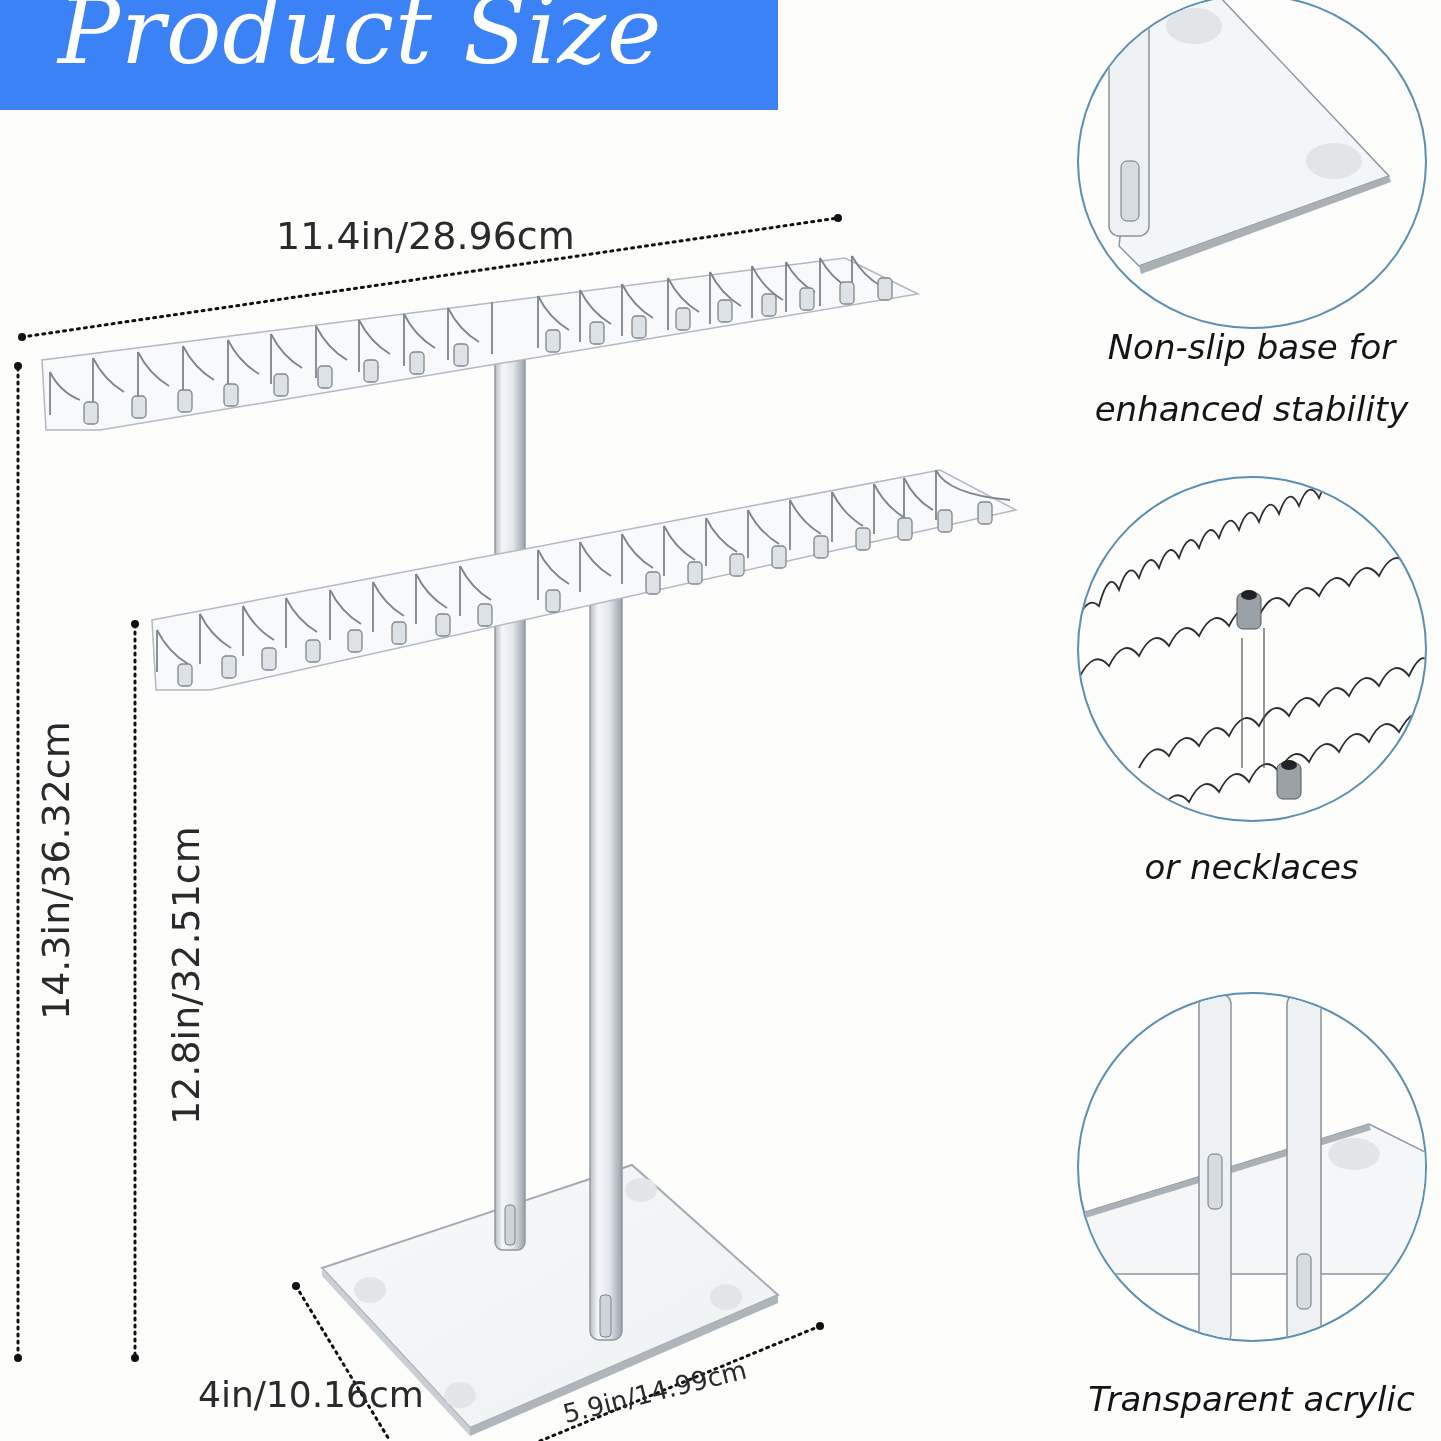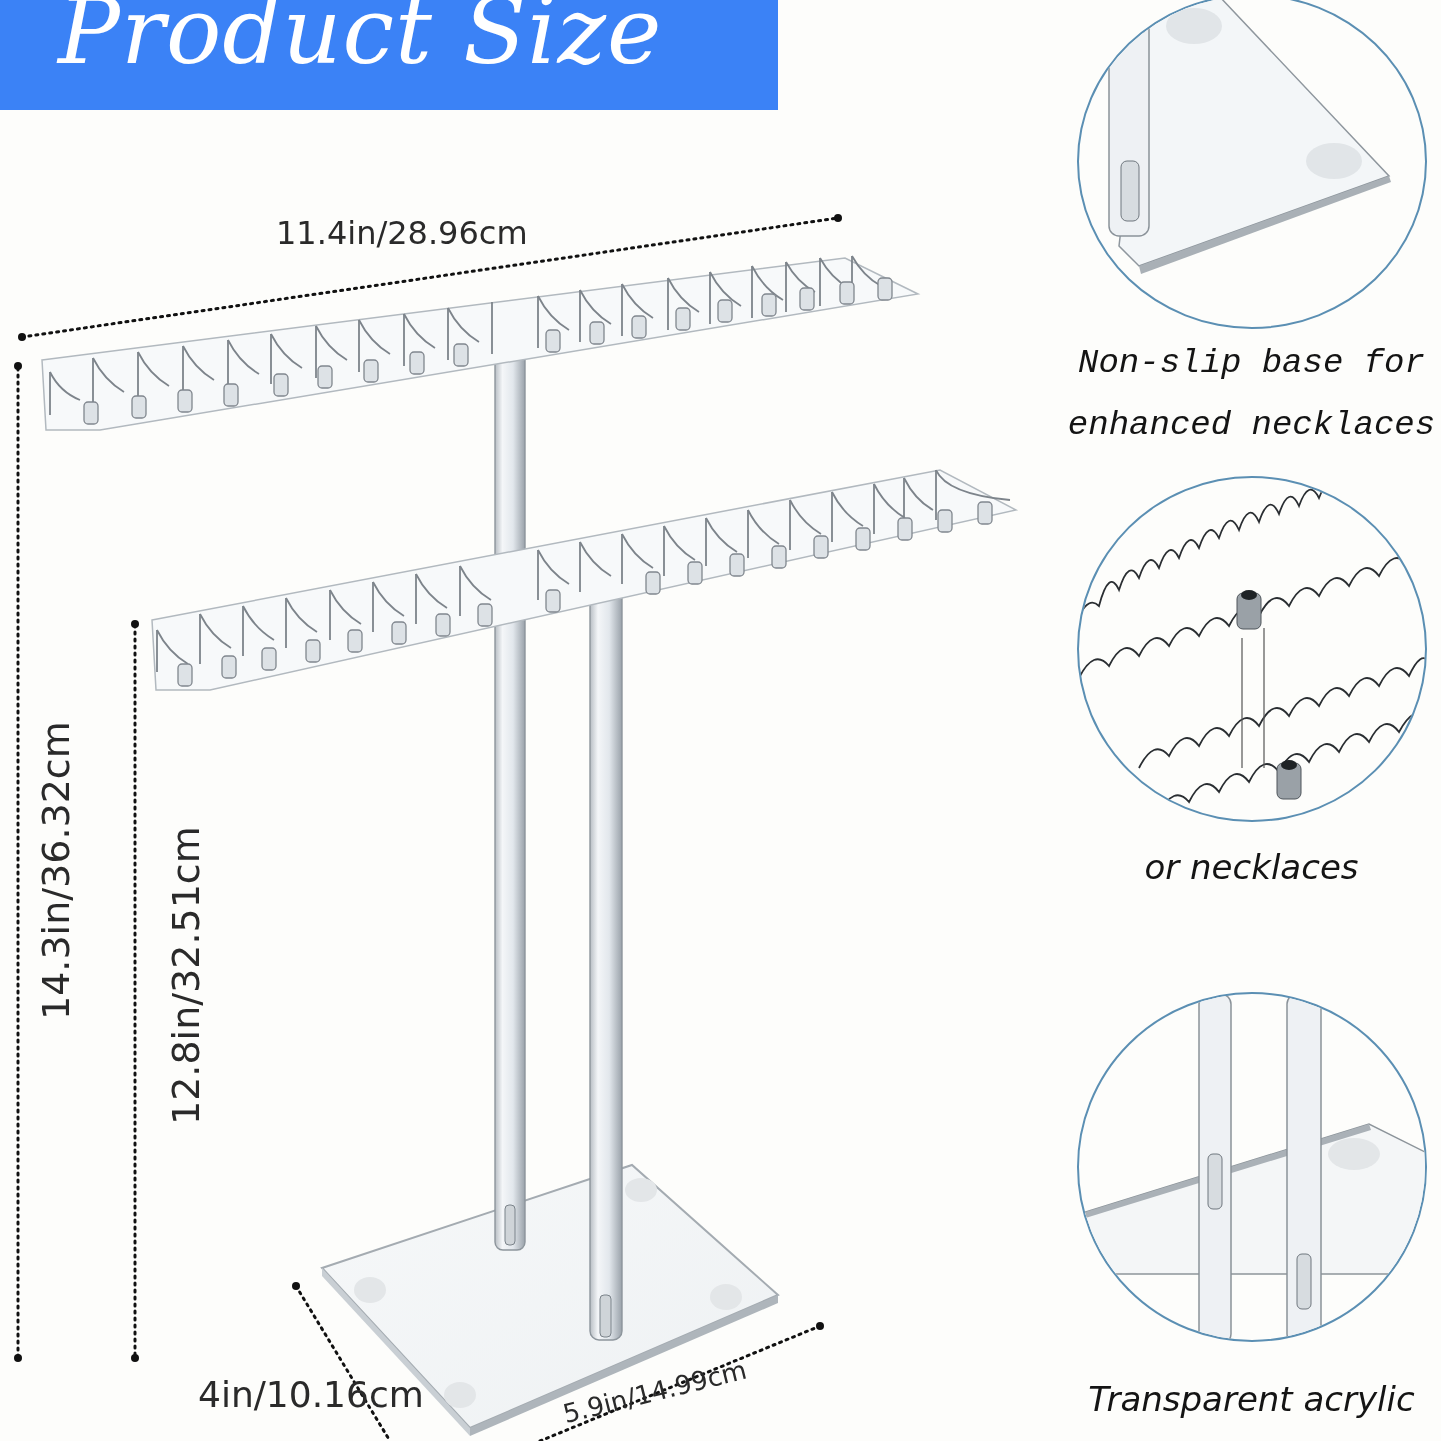--- a/index.html
+++ b/index.html
@@ -1,31 +1,31 @@
 <!DOCTYPE html>
 <html><head>
 <meta charset="utf-8">
 <style>
   html,body{margin:0;padding:0;}
   body{width:1441px;height:1441px;position:relative;overflow:hidden;background:#fdfdfb;font-family:"DejaVu Sans",sans-serif;}
   .banner{position:absolute;left:0;top:0;width:778px;height:110px;background:#3b82f6;overflow:hidden;}
   .banner-title{position:absolute;left:58px;top:-22px;font-family:"DejaVu Serif","Liberation Serif",serif;font-style:italic;font-size:92px;color:#fff;letter-spacing:1px;white-space:nowrap;font-weight:300;}
   .stage{position:absolute;left:0;top:0;width:1441px;height:1441px;}
   .dim{position:absolute;color:#2a2a2a;font-family:"DejaVu Sans","Liberation Sans",sans-serif;white-space:nowrap;}
-  .dim-width{left:276px;top:214px;font-size:32px;}
+  .dim-width{left:276px;top:214px;font-size:38px;}
   .dim-total-h{left:34px;top:1020px;font-size:38px;transform-origin:0 0;transform:rotate(-90deg);}
   .dim-arm-h{left:164px;top:1125px;font-size:38px;transform-origin:0 0;transform:rotate(-90deg);}
   .dim-depth{left:198px;top:1374px;font-size:36px;}
   .dim-base-w{left:560px;top:1400px;font-size:26px;transform-origin:0 0;transform:rotate(-14deg);}
   .detail{position:absolute;left:1077px;width:350px;height:335px;border-radius:50%;border:2.5px solid #5b8fb3;background:#fdfdfb;overflow:hidden;box-sizing:border-box;}
   .d1{top:-6px;}
   .d2{top:476px;height:346px;}
   .d3{top:992px;height:350px;}
   .caption{position:absolute;left:1062px;width:379px;text-align:center;font-family:"DejaVu Sans","Liberation Sans",sans-serif;font-style:italic;font-size:34px;color:#141414;line-height:62px;}
-  .cap1{top:332px;font-family:Liberation Mono, monospace;}
+  .cap1{top:316px;}
   .cap2{top:836px;}
   .cap3{top:1368px;}
   .cap-line{display:block;white-space:nowrap;}
 </style>
 </head>
 <body>
 
 <div class="banner">
   <div class="banner-title">Product Size</div>
 </div>
@@ -165,21 +165,21 @@
     <polygon points="70,0 140,0 310,180 60,270 40,250" fill="#f3f6f8" stroke="#8f979e" stroke-width="1.5"></polygon>
     <polygon points="60,270 310,180 312,186 62,278" fill="#a9b0b6"></polygon>
     <ellipse cx="115" cy="30" rx="28" ry="18" fill="#e1e5e8"></ellipse>
     <ellipse cx="255" cy="165" rx="28" ry="18" fill="#e1e5e8"></ellipse>
     <rect x="30" y="0" width="40" height="240" rx="10" fill="#eef1f4" stroke="#8a9299" stroke-width="1.5"></rect>
     <rect x="42" y="165" width="18" height="60" rx="6" fill="#d7dce0" stroke="#6f777e"></rect>
   </svg>
 </div>
 <div class="caption cap1">
   <span class="cap-line">Non-slip base for</span>
-  <span class="cap-line">enhanced necklaces</span>
+  <span class="cap-line">enhanced stability</span>
 </div>
 
 <div class="detail d2">
   <svg width="350" height="346" viewBox="0 0 350 346">
     <g fill="none" stroke="#2a2e32" stroke-width="1.8">
       <path d="M0 138 Q10 118 20 128 Q30 90 40 112 Q50 80 60 100 Q70 70 80 90 Q90 60 100 80 Q110 50 120 70 Q130 40 140 60 Q150 30 160 52 Q170 22 180 44 Q190 14 200 36 Q210 6 220 28 Q230 0 240 20 Q250 -6 260 14"></path>
       <path d="M0 200 Q15 170 30 188 Q45 158 60 178 Q75 148 90 168 Q105 138 120 158 Q135 128 150 148 Q165 118 180 138 Q195 108 210 128 Q225 98 240 118 Q255 88 270 108 Q285 78 300 98 Q315 68 330 88 Q342 62 350 76"></path>
       <path d="M60 290 Q75 260 90 278 Q105 248 120 268 Q135 238 150 258 Q165 228 180 248 Q195 218 210 238 Q225 208 240 228 Q255 198 270 218 Q285 188 300 208 Q315 178 330 198 Q342 172 350 184"></path>
       <path d="M80 336 Q95 306 110 324 Q125 294 140 314 Q155 284 170 304 Q185 274 200 294 Q215 264 230 284 Q245 254 260 274 Q275 244 290 264 Q305 234 320 254 Q335 226 350 238"></path>
     </g>

